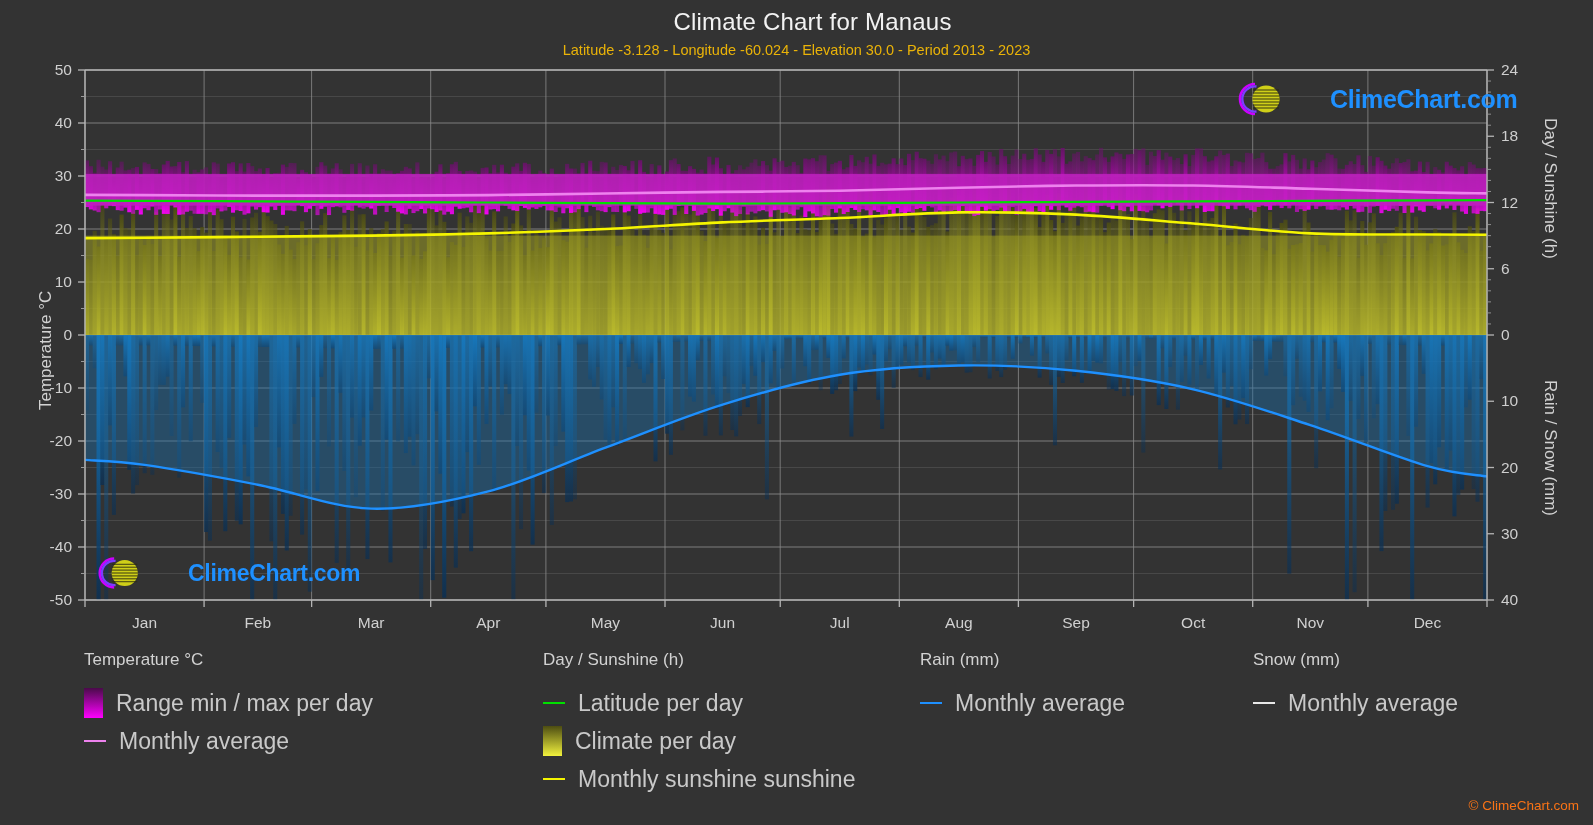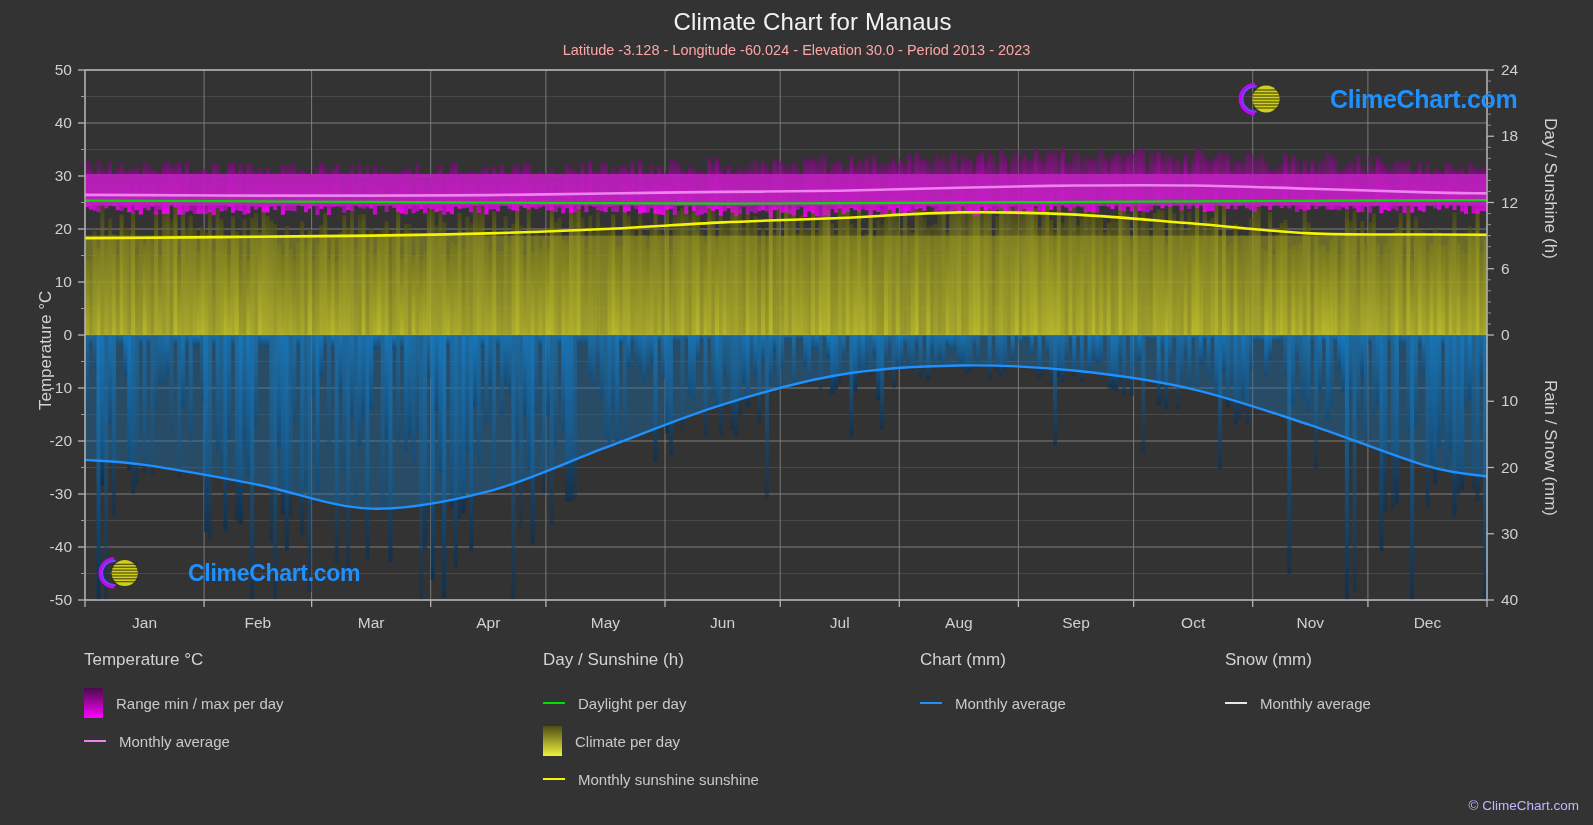--- a/index.html
+++ b/index.html
@@ -31,21 +31,21 @@
     color: #f2f2f2;
     letter-spacing: 0.2px;
   }
   .subtitle {
     position: absolute;
     top: 42px;
     left: 0;
     width: 1593px;
     text-align: center;
     font-size: 14.5px;
-    color: #fca5a5;
+    color: #eab308;
   }
   .axis-title {
     position: absolute;
     font-size: 17px;
     color: #d2d2d2;
     white-space: nowrap;
   }
   .axis-title.left {
     transform: rotate(-90deg);
     transform-origin: 0 0;
@@ -76,21 +76,21 @@
     margin-bottom: 14px;
     white-space: nowrap;
   }
   .legend-row {
     display: flex;
     align-items: center;
     height: 38px;
     white-space: nowrap;
   }
   .legend-label {
-    font-size: 15px;
+    font-size: 23px;
     color: #c9c9c9;
     margin-left: 13px;
   }
   .swatch-box {
     width: 19px;
     height: 30px;
     display: inline-block;
     flex: 0 0 auto;
   }
   .swatch-line {
@@ -106,21 +106,21 @@
     top: 14px;
     width: 22px;
     height: 2px;
     display: block;
   }
   .copyright {
     position: absolute;
     right: 14px;
     bottom: 12px;
     font-size: 13.5px;
-    color: #c4b5fd;
+    color: #f97316;
   }
   .wm {
     position: absolute;
     display: flex;
     align-items: center;
     gap: 44px;
   }
   .wm-text {
     font-weight: bold;
     color: #1e90ff;
@@ -1455,43 +1455,43 @@
           </span>
           <span class="legend-label">Monthly average</span>
         </div>
       </div>
       <div class="legend-col" style="left: 543px;">
         <div class="legend-head">Day / Sunshine (h)</div>
         <div class="legend-row">
           <span class="swatch-line">
             <i style="background: rgb(0, 224, 0);"></i>
           </span>
-          <span class="legend-label">Daylight per day</span>
+          <span class="legend-label">Latitude per day</span>
         </div>
         <div class="legend-row">
           <span class="swatch-box" style="background: linear-gradient(rgb(77, 77, 18), rgb(242, 242, 61));"></span>
           <span class="legend-label">Climate per day</span>
         </div>
         <div class="legend-row">
           <span class="swatch-line">
             <i style="background: rgb(245, 245, 0);"></i>
           </span>
           <span class="legend-label">Monthly sunshine sunshine</span>
         </div>
       </div>
       <div class="legend-col" style="left: 920px;">
-        <div class="legend-head">Chart (mm)</div>
+        <div class="legend-head">Rain (mm)</div>
         <div class="legend-row">
           <span class="swatch-line">
             <i style="background: rgb(30, 144, 255);"></i>
           </span>
           <span class="legend-label">Monthly average</span>
         </div>
       </div>
-      <div class="legend-col" style="left: 1225px;">
+      <div class="legend-col" style="left: 1253px;">
         <div class="legend-head">Snow (mm)</div>
         <div class="legend-row">
           <span class="swatch-line">
             <i style="background: rgb(232, 232, 232);"></i>
           </span>
           <span class="legend-label">Monthly average</span>
         </div>
       </div>
     </div>
 

